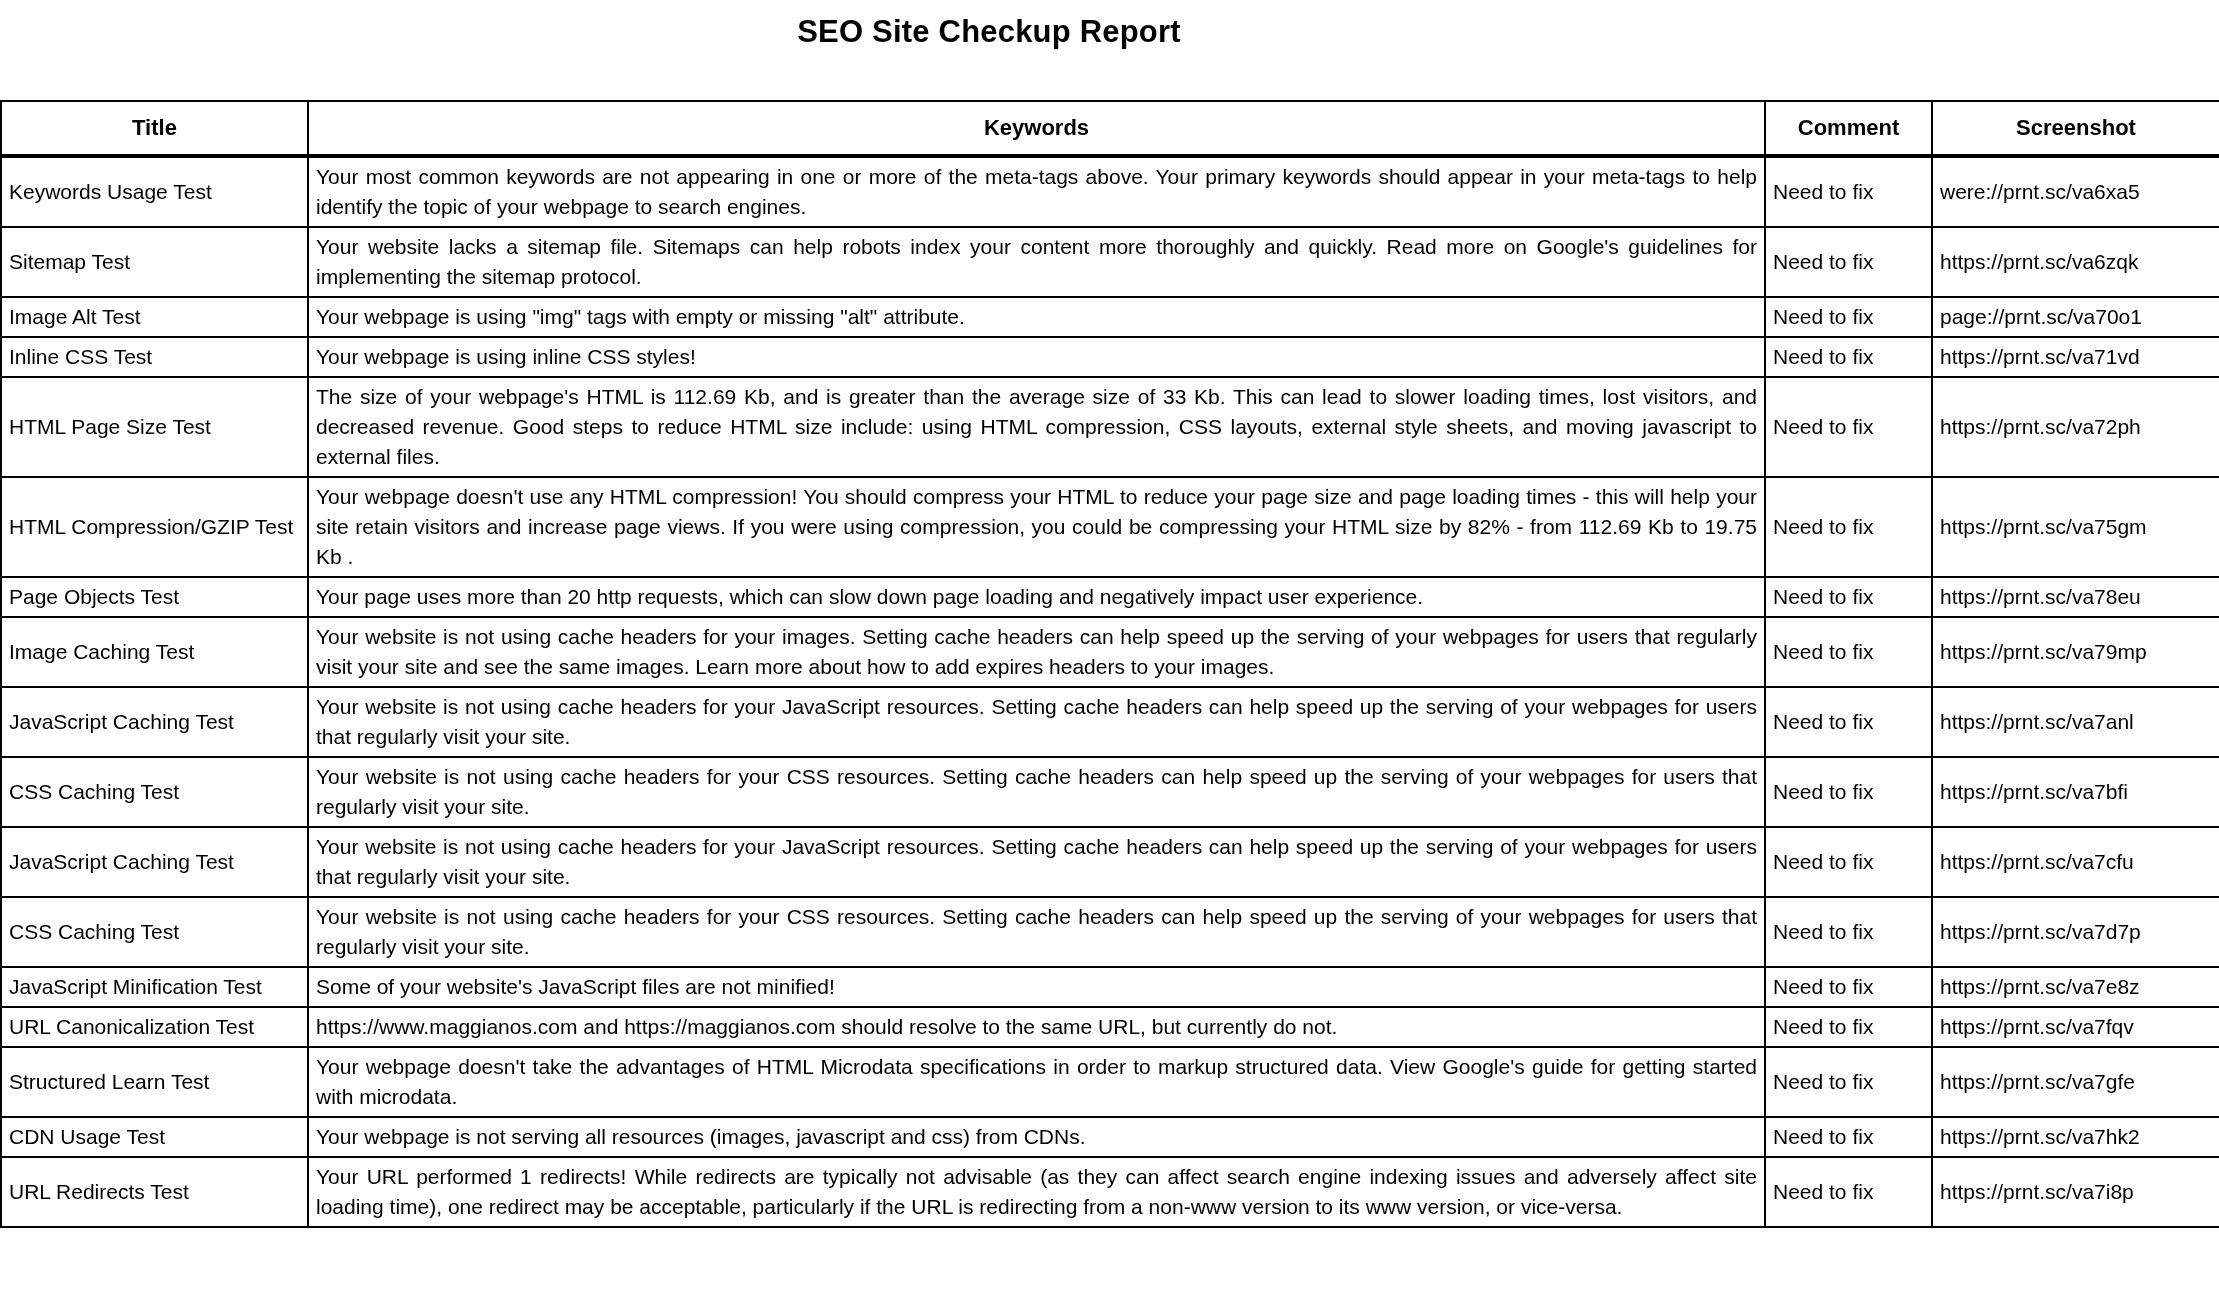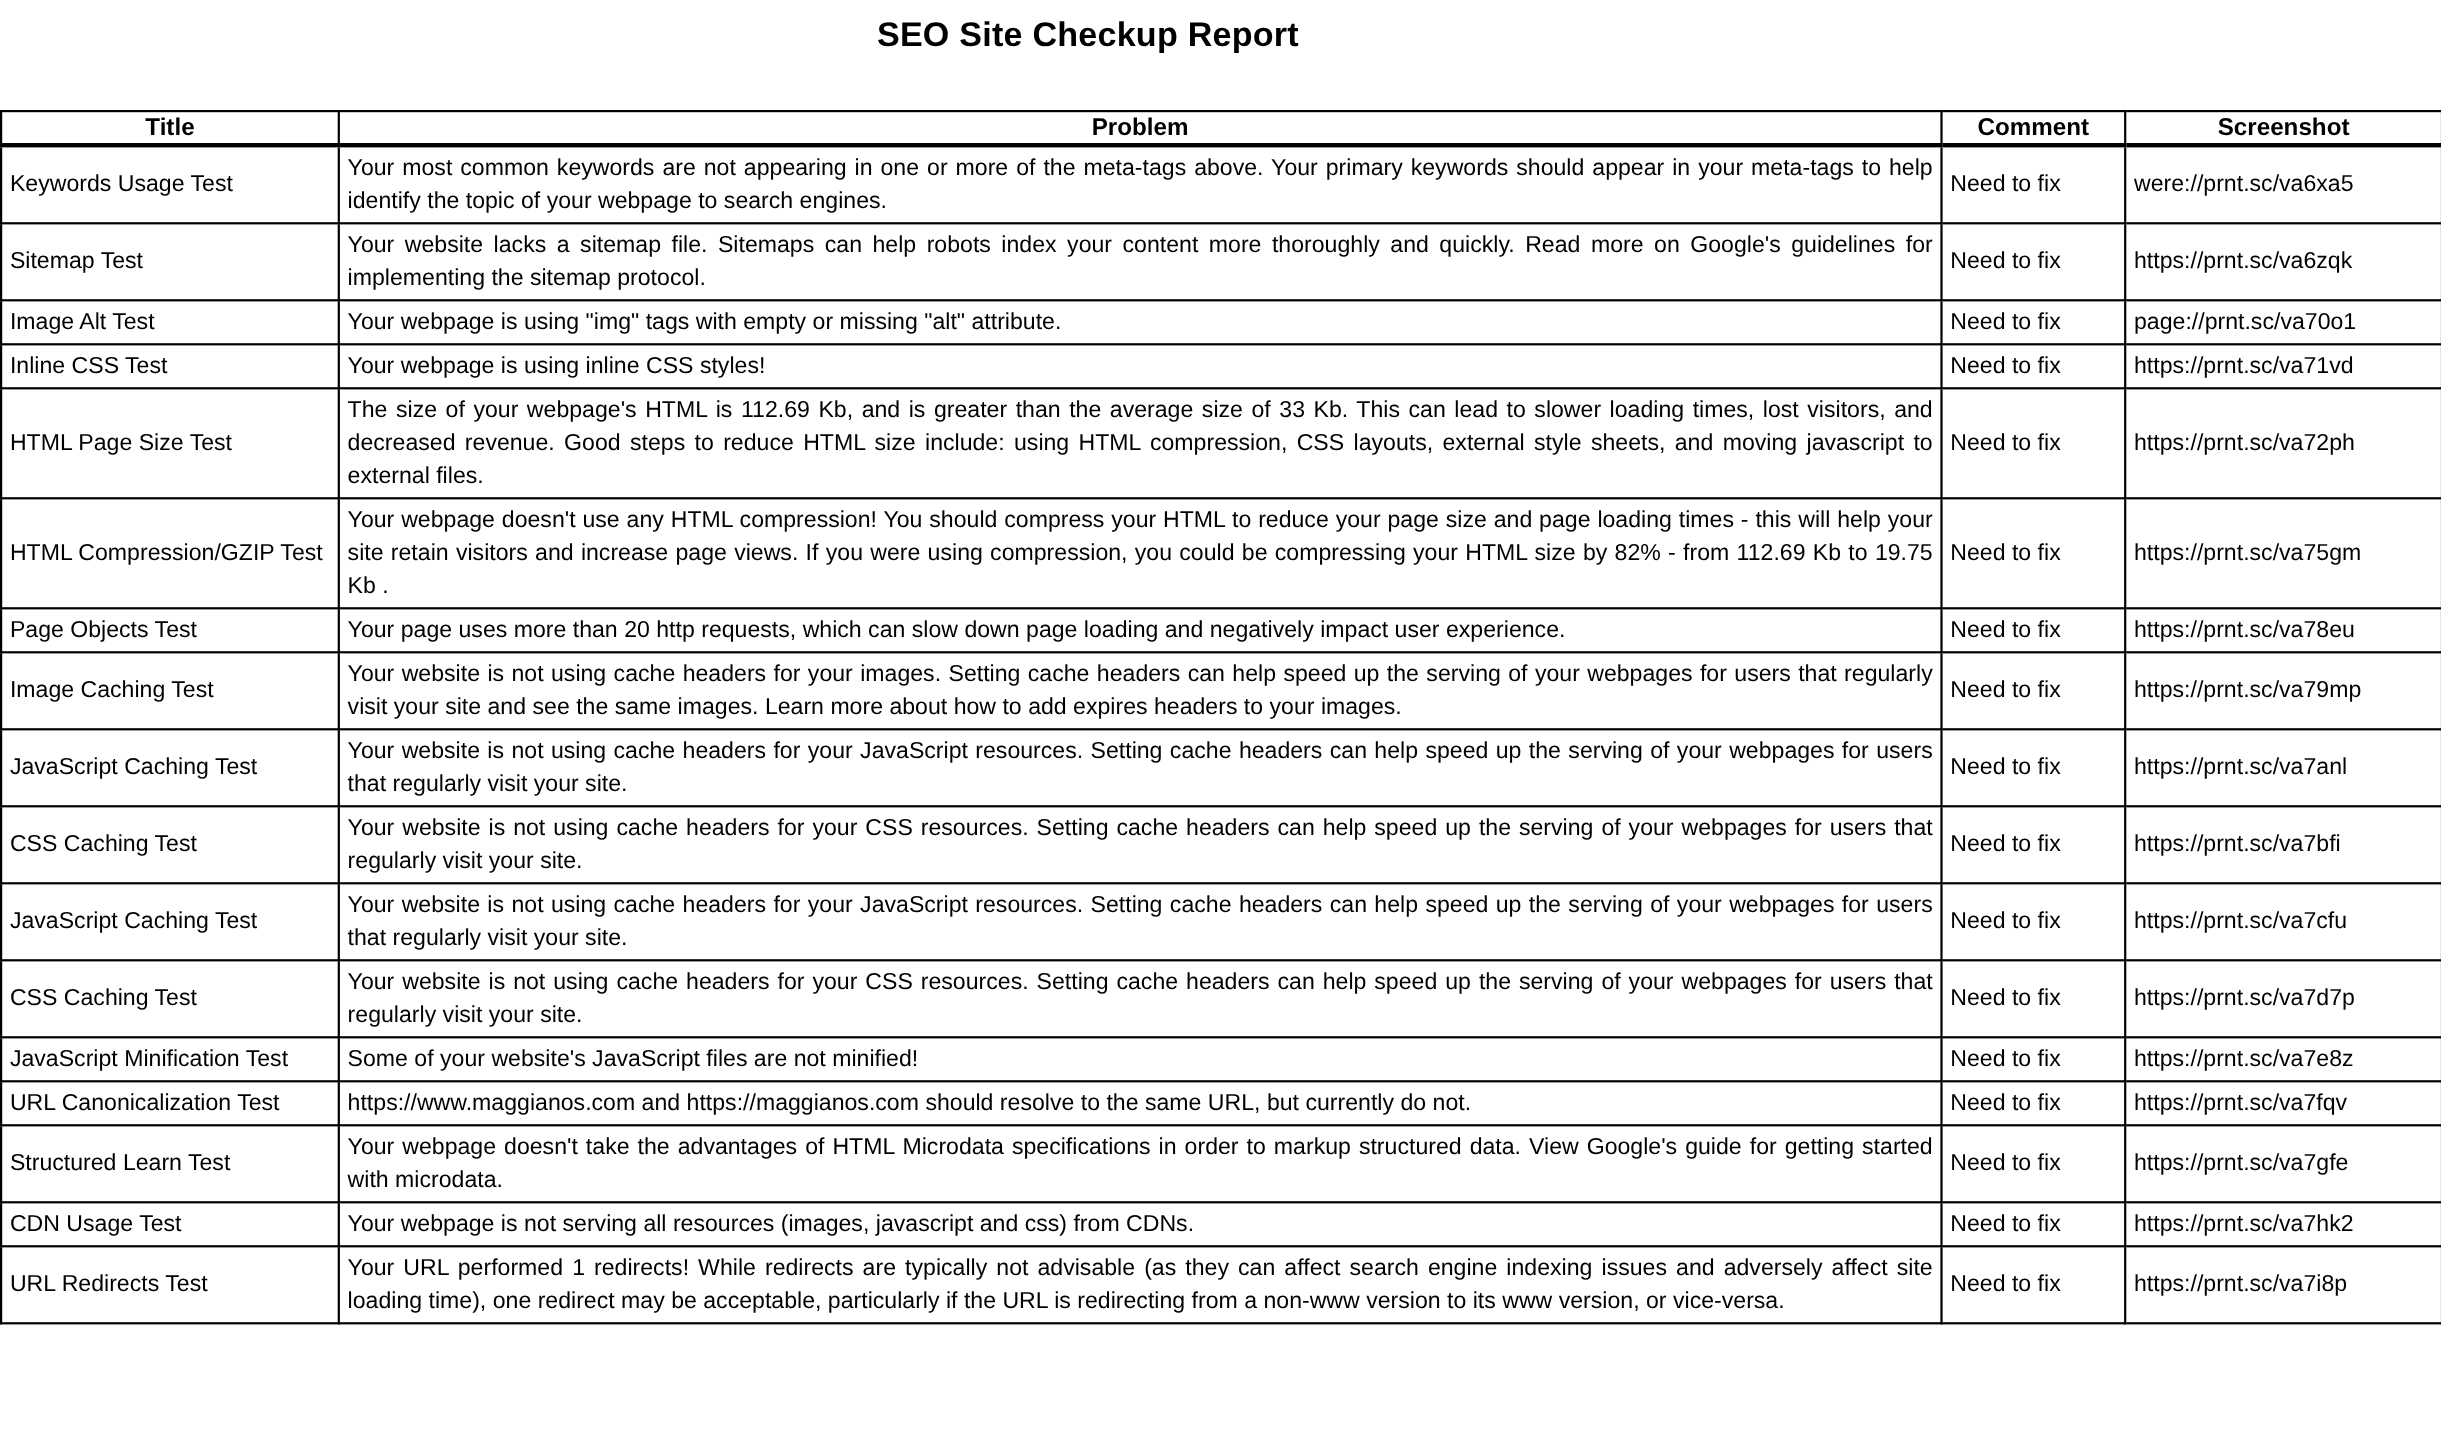--- a/index.html
+++ b/index.html
@@ -42,21 +42,21 @@
     padding: 4px 7px;
     vertical-align: middle;
     overflow: hidden;
   }
   table.report th {
     font-weight: bold;
     text-align: center;
     border-bottom: 4px solid #000000;
     font-size: 22px;
     line-height: 28px;
-    padding: 0 6px;
+    padding: 12px 6px;
   }
   td.col-title {
     text-align: left;
     padding-left: 5px;
   }
   td.col-problem {
     text-align: justify;
     text-justify: inter-word;
   }
   td.col-comment {
@@ -77,21 +77,21 @@
   <table class="report">
     <colgroup>
       <col class="c-title">
       <col class="c-problem">
       <col class="c-comment">
       <col class="c-screenshot">
     </colgroup>
     <thead>
       <tr>
         <th>Title</th>
-        <th>Problem</th>
+        <th>Keywords</th>
         <th>Comment</th>
         <th>Screenshot</th>
       </tr>
     </thead>
     <tbody>
         <tr>
           <td class="col-title">Keywords Usage Test</td>
           <td class="col-problem">Your most common keywords are not appearing in one or more of the meta-tags above. Your primary keywords should appear in your meta-tags to help identify the topic of your webpage to search engines.</td>
           <td class="col-comment">Need to fix</td>
           <td class="col-screenshot">were://prnt.sc/va6xa5</td>

